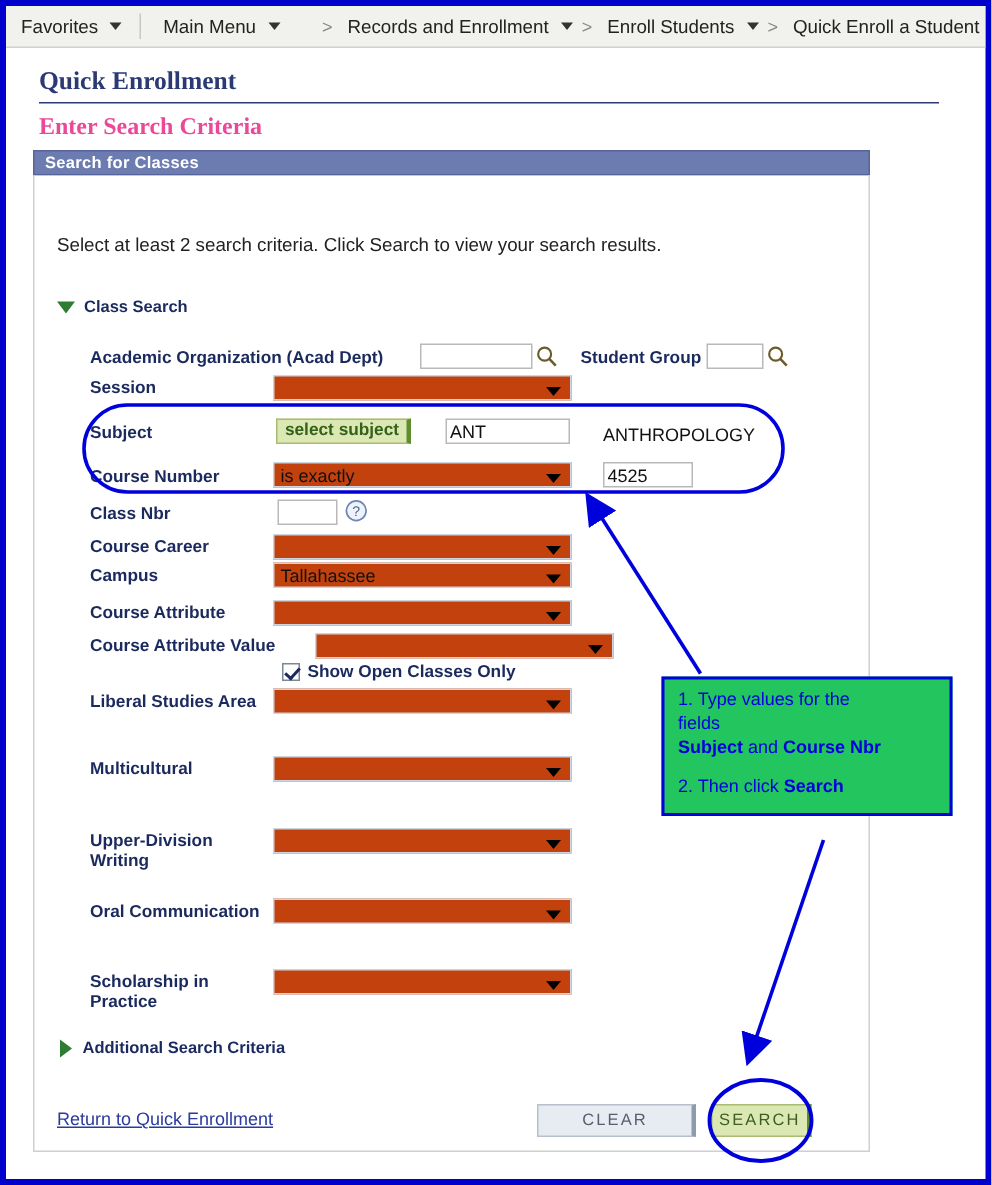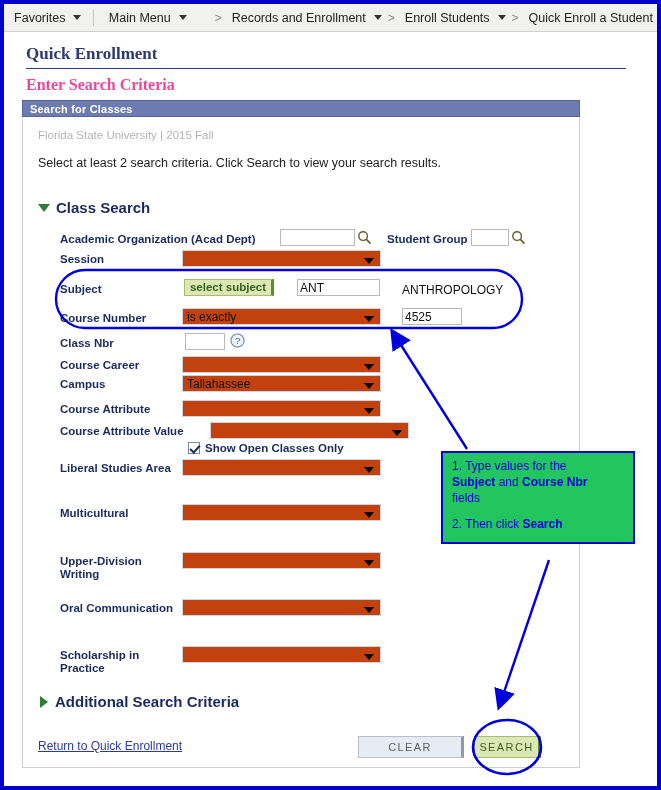--- a/index.html
+++ b/index.html
@@ -70,21 +70,21 @@
     font-size:11.5px;color:#b4b4b4;
   }
   .instr{
     position:absolute;left:34px;top:152px;
     font-size:12.5px;color:#222222;
   }
 
   
   .collapse{
     position:absolute;display:flex;align-items:center;
-    font-size:15px;font-weight:bold;color:#1b2a5e;
+    font-size:11px;font-weight:bold;color:#1b2a5e;
   }
   .tri-down{
     width:0;height:0;margin-right:6px;
     border-left:6px solid transparent;border-right:6px solid transparent;
     border-top:8px solid #2f7d32;
   }
   .tri-right{
     width:0;height:0;margin-right:7px;
     border-top:6px solid transparent;border-bottom:6px solid transparent;
     border-left:8px solid #2f7d32;
@@ -203,21 +203,20 @@
       <span class="crumb-label">Quick Enroll a Student</span>
     </div>
   </div>
 
   <div class="pagetitle">Quick Enrollment</div>
   <div class="sectitle">Enter Search Criteria</div>
 
   <div class="groupbar">Search for Classes</div>
   <div class="groupbody"></div>
 
-  <div class="ctxt">Florida State University | 2015 Fall</div>
   <div class="instr">Select at least 2 search criteria. Click Search to view your search results.</div>
 
   <div class="collapse" style="left:34px;top:195px;">
     <span class="tri-down"></span>
     <span>Class Search</span>
   </div>
 
   <div class="lbl" style="left:56px;top:229px;">Academic Organization (Acad Dept)</div>
   <input class="txt" style="left: 276px; top: 225px; width: 75px;" value="">
   <svg class="lookup" style="left:353px;top:226px;" viewBox="0 0 16 16">
@@ -336,19 +335,19 @@
 
     <line x1="463" y1="445" x2="390" y2="330" stroke="#0000dd" stroke-width="2.4" marker-end="url(#ah)"></line>
 
     <line x1="545" y1="556" x2="496" y2="700" stroke="#0000dd" stroke-width="2.4" marker-end="url(#ah)"></line>
 
     <ellipse cx="503" cy="743" rx="34" ry="27" fill="none" stroke="#0000dd" stroke-width="2.6"></ellipse>
   </svg>
 
   <div class="callout">
     <div><span>1. Type values for the</span></div>
+    <div><span>fields</span></div>
     <div><b>Subject</b><span> and </span><b>Course Nbr</b></div>
-    <div><span>fields</span></div>
     <div style="height:10px"></div>
     <div><span>2. Then click </span><b>Search</b></div>
   </div>
 
 </div>
 
 </body></html>

